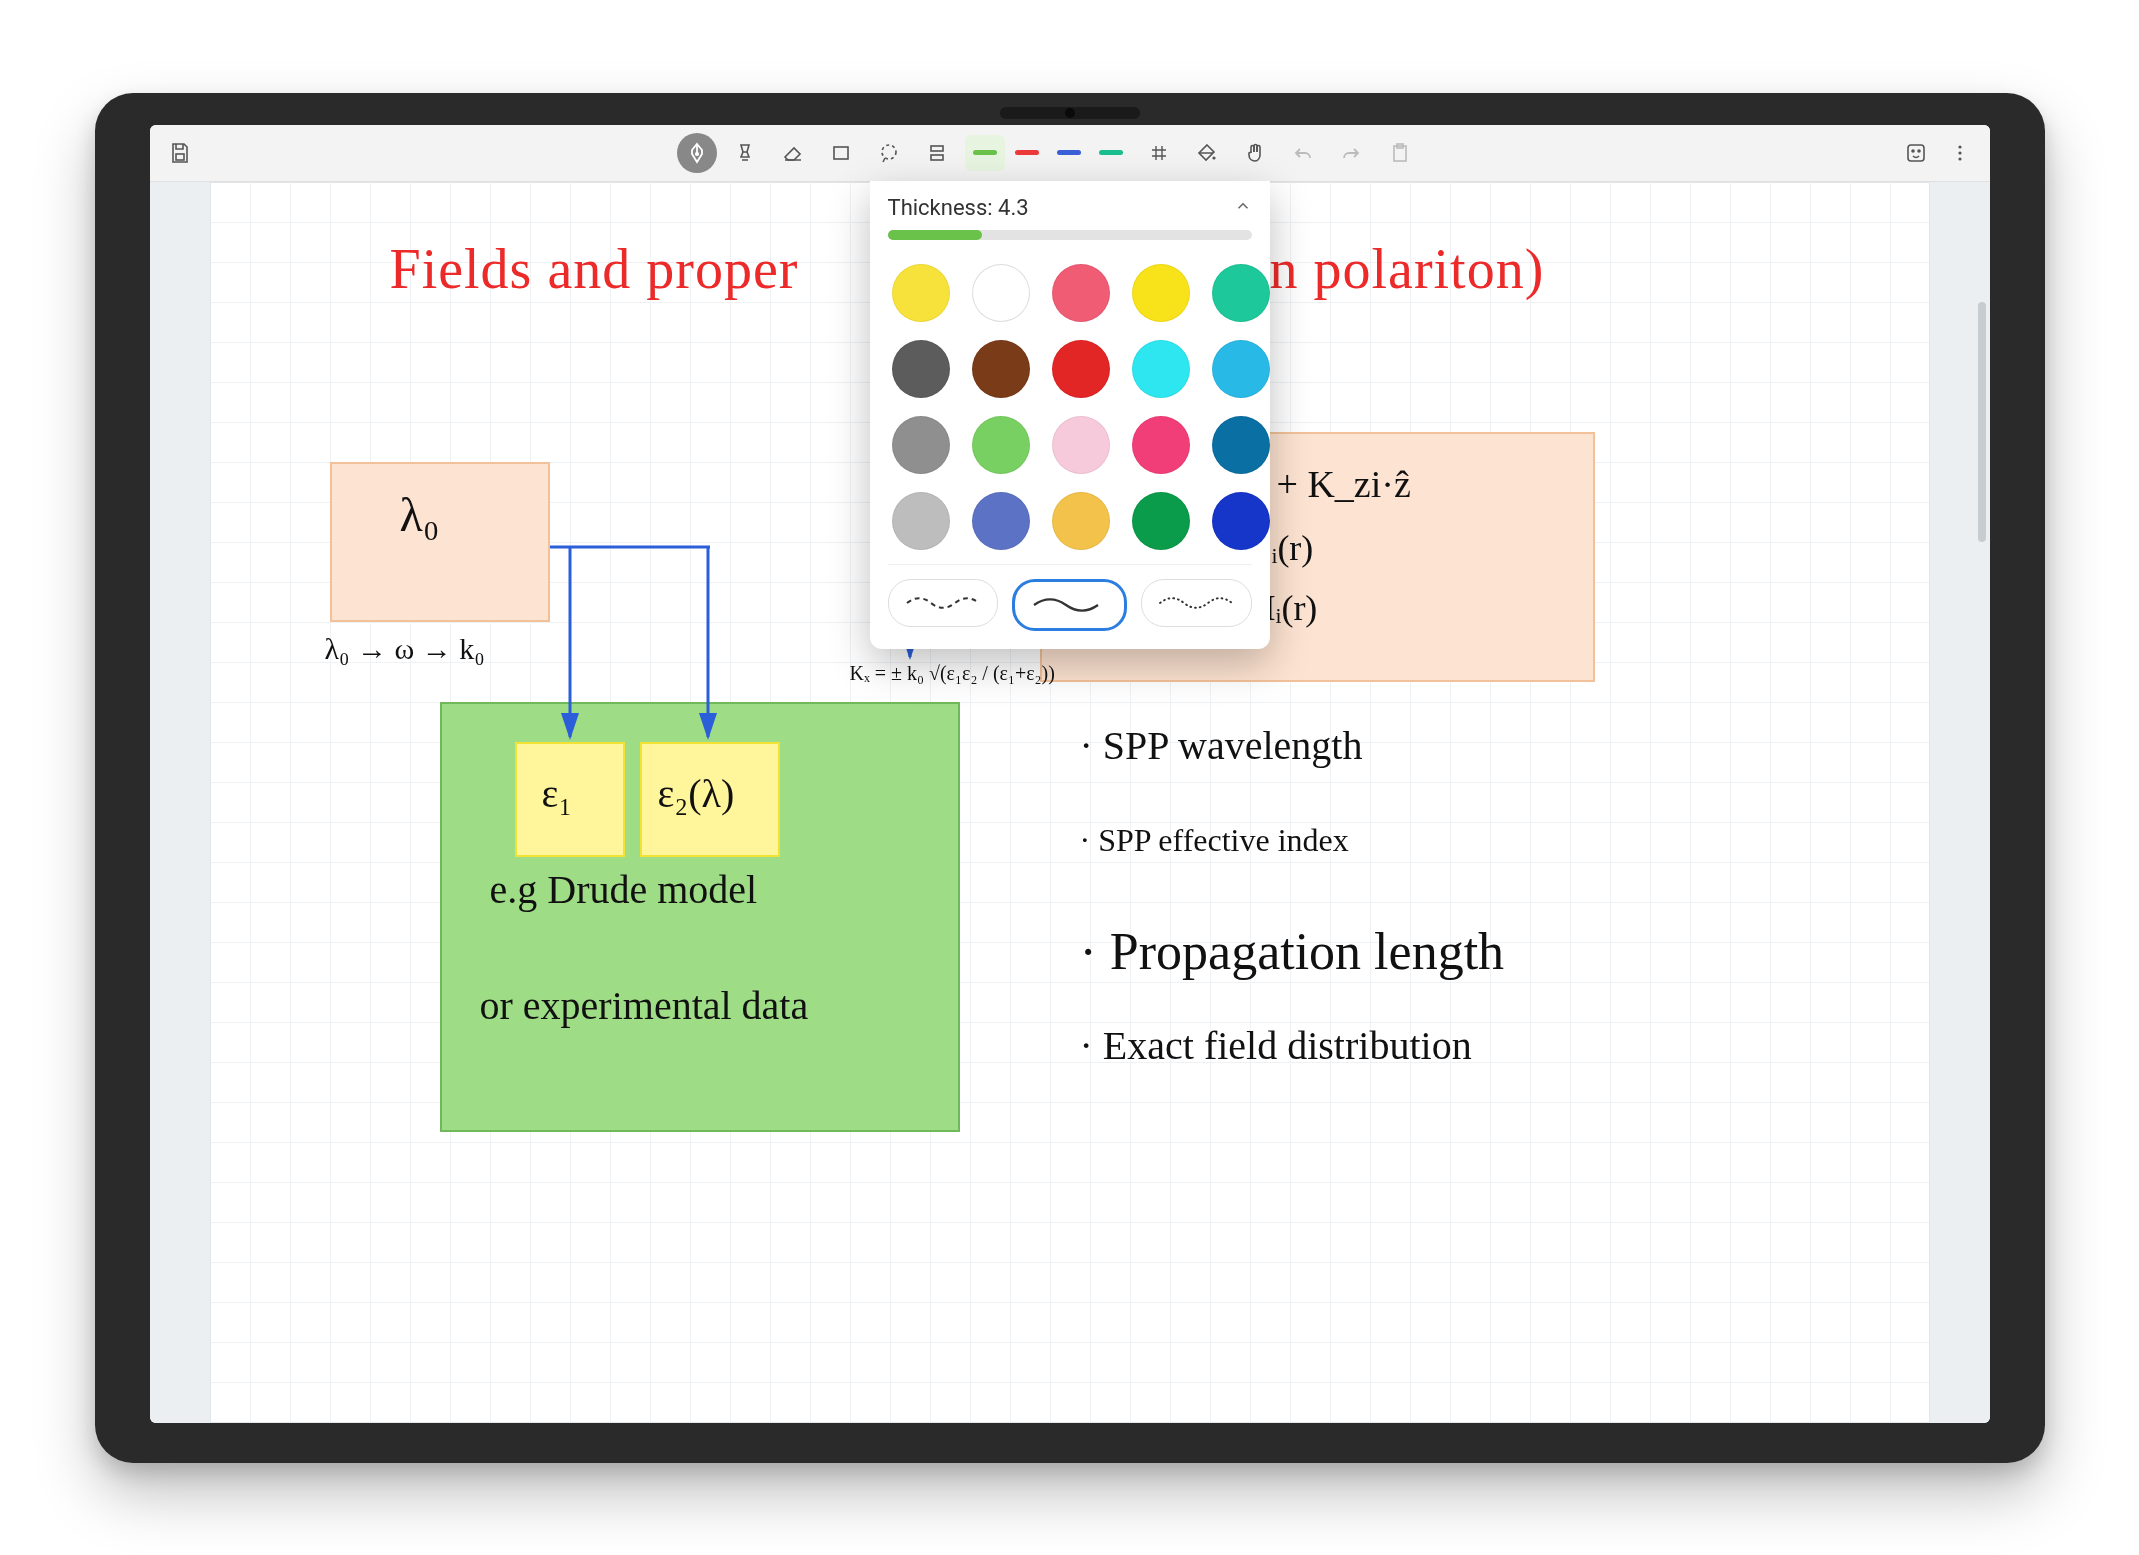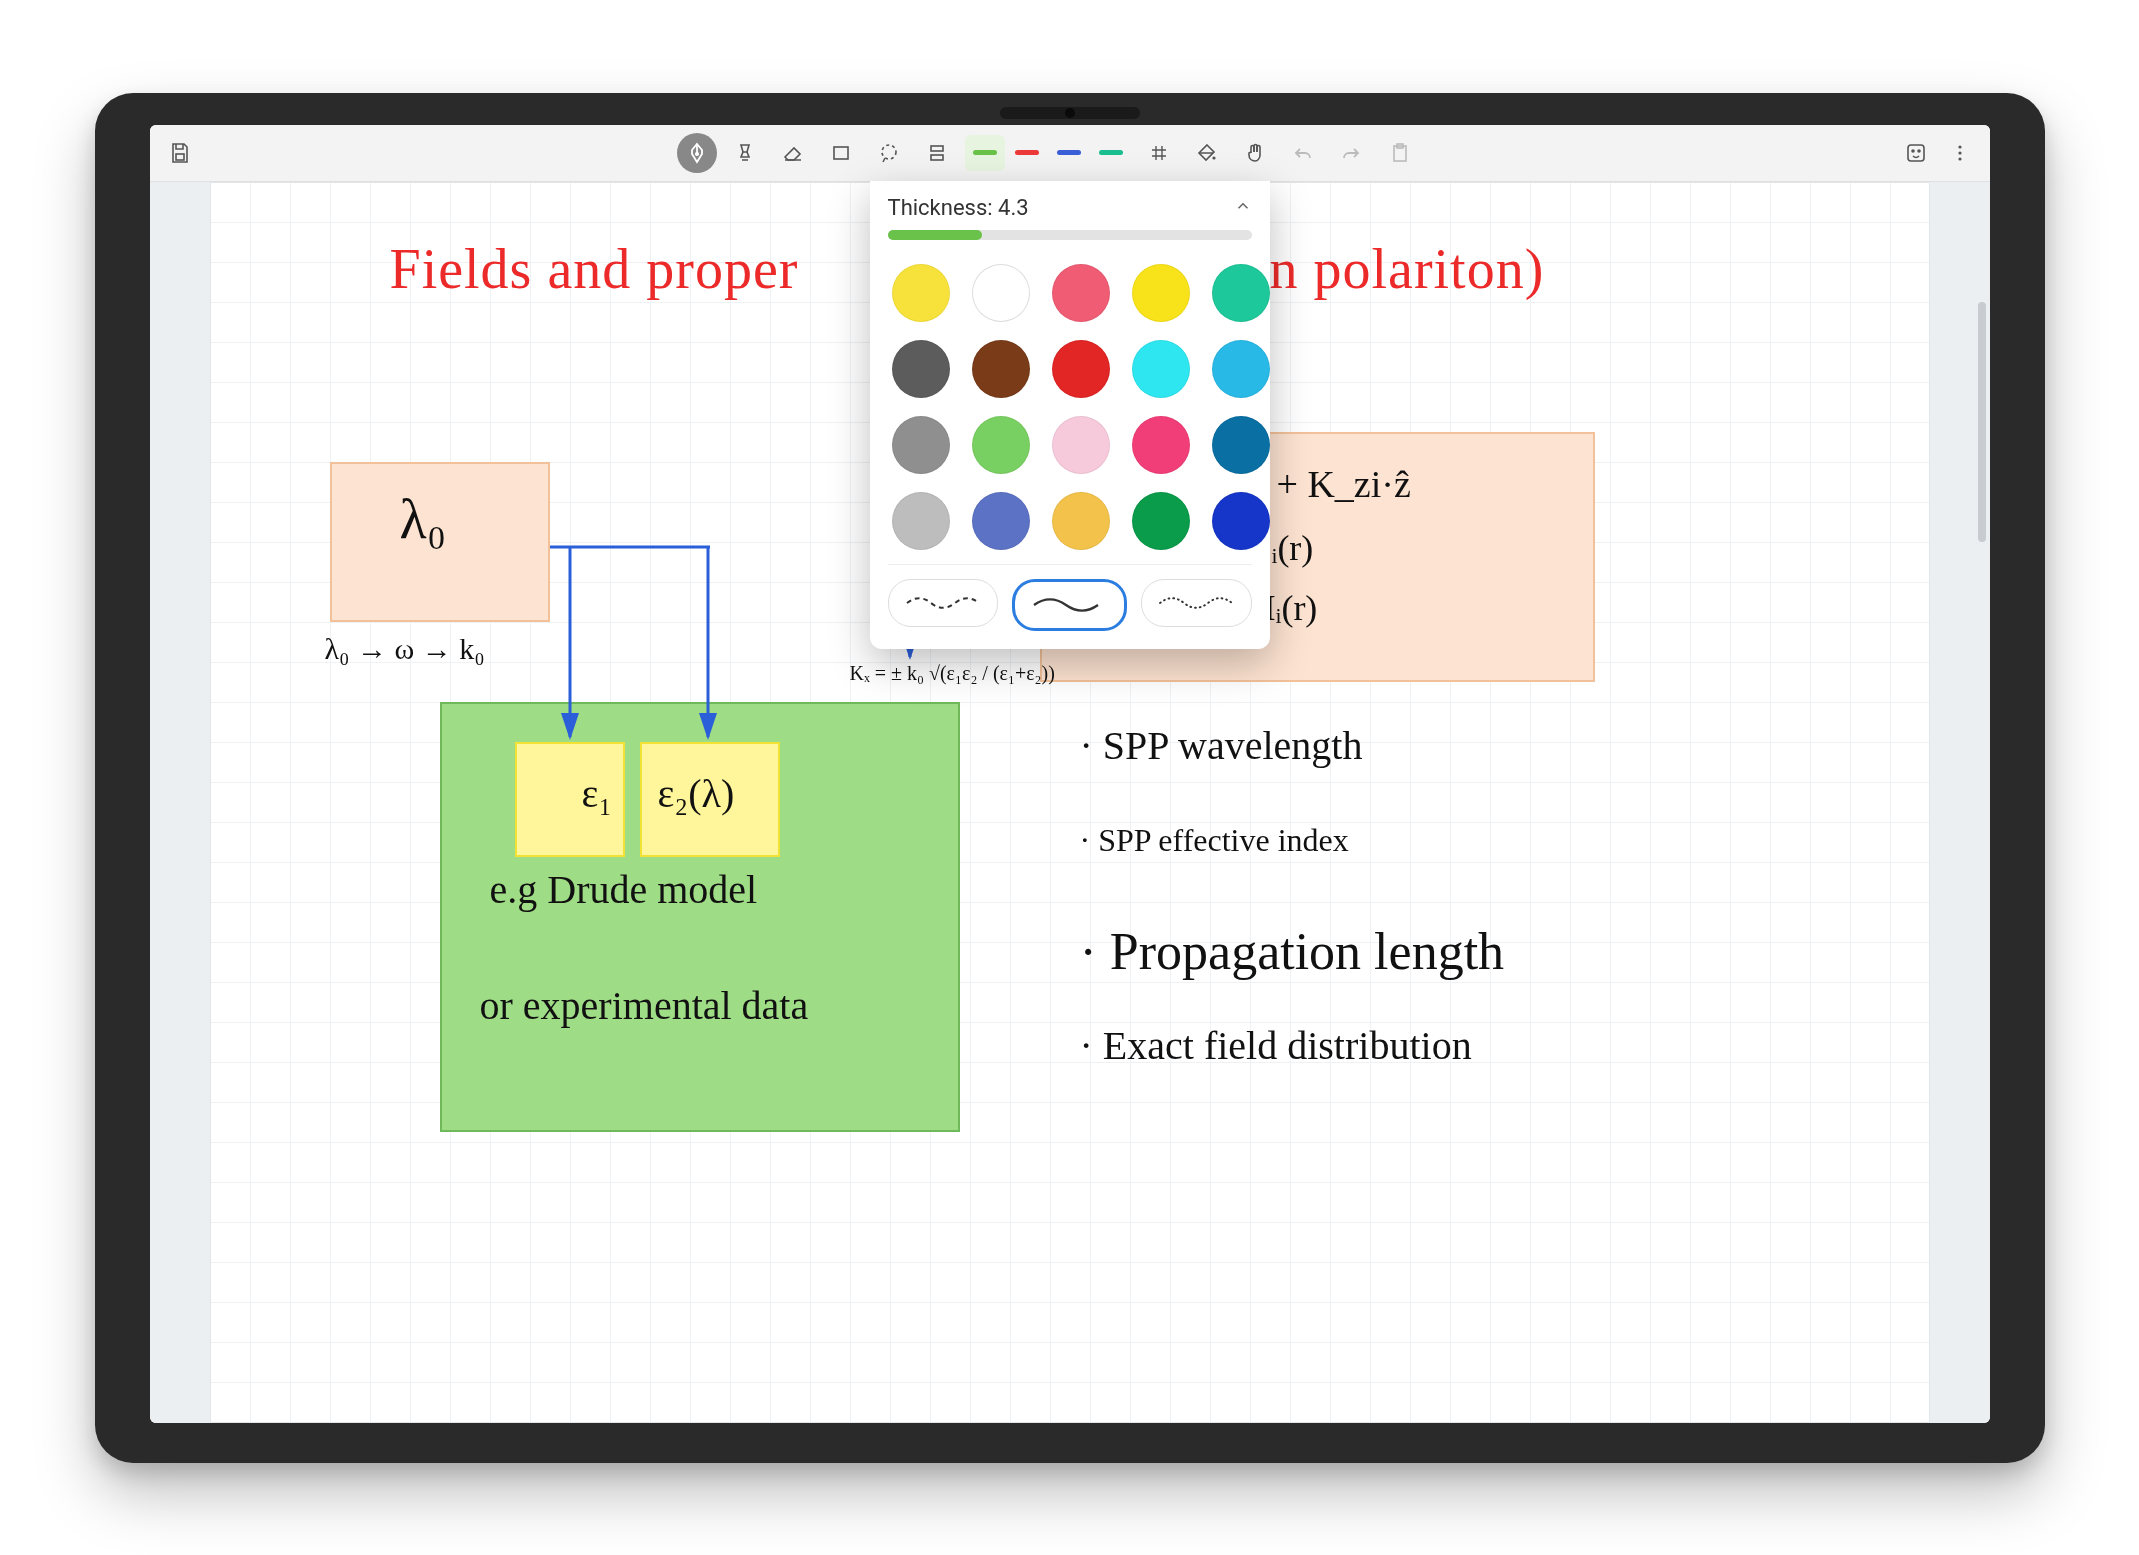--- a/index.html
+++ b/index.html
@@ -329,27 +329,27 @@
         </div>
       </div>
 
       <div class="canvas-wrap">
         <div class="page">
 
           <div class="hand red title" style="left:180px; top:55px;">Fields and proper</div>
           <div class="hand red title" style="left:780px; top:55px;">face plasmon polariton)</div>
 
           <div class="box peach" style="left:120px; top:280px; width:220px; height:160px;"></div>
-          <div class="hand" style="left:190px; top:305px; font-size:56px;">λ₀</div>
+          <div class="hand" style="left:190px; top:305px; font-size:48px;">λ₀</div>
           <div class="hand small" style="left:115px; top:450px;">λ₀ → ω → k₀</div>
 
           <div class="box green" style="left:230px; top:520px; width:520px; height:430px;"></div>
           <div class="box yellow" style="left:305px; top:560px; width:110px; height:115px;"></div>
           <div class="box yellow" style="left:430px; top:560px; width:140px; height:115px;"></div>
-          <div class="hand med" style="left:332px; top:588px;margin-left:40px;">ε₁</div>
+          <div class="hand med" style="left:332px; top:588px;">ε₁</div>
           <div class="hand med" style="left:448px; top:588px;">ε₂(λ)</div>
           <div class="hand med" style="left:280px; top:684px;">e.g  Drude model</div>
           <div class="hand med" style="left:270px; top:800px;">or experimental data</div>
 
           <div class="box peach" style="left:830px; top:250px; width:555px; height:250px;"></div>
           <div class="hand small" style="left:880px; top:280px; font-size:38px;">Kᵢ = Kₓˢᴾᴾ·x + K_zi·ẑ</div>
           <div class="hand small" style="left:1040px; top:345px; font-size:36px;">Eᵢ(r)</div>
           <div class="hand small" style="left:1040px; top:405px; font-size:36px;">Hᵢ(r)</div>
 
           <div class="hand tiny" style="left:640px; top:480px;">Kₓ = ± k₀ √(ε₁ε₂ / (ε₁+ε₂))</div>

